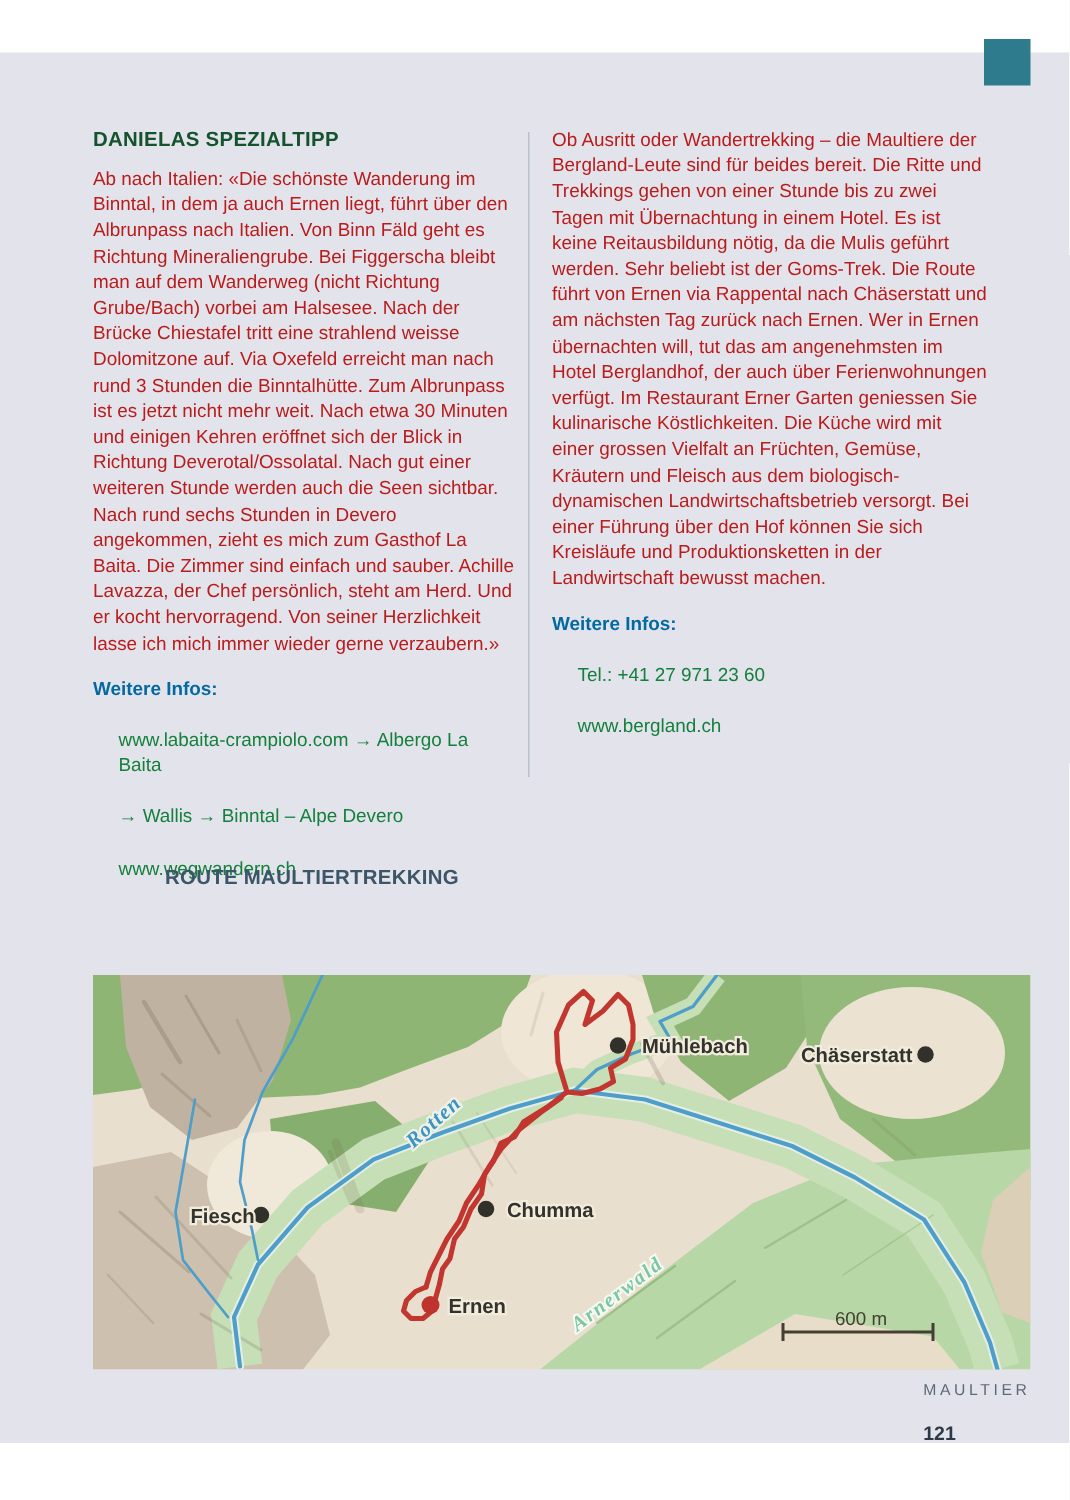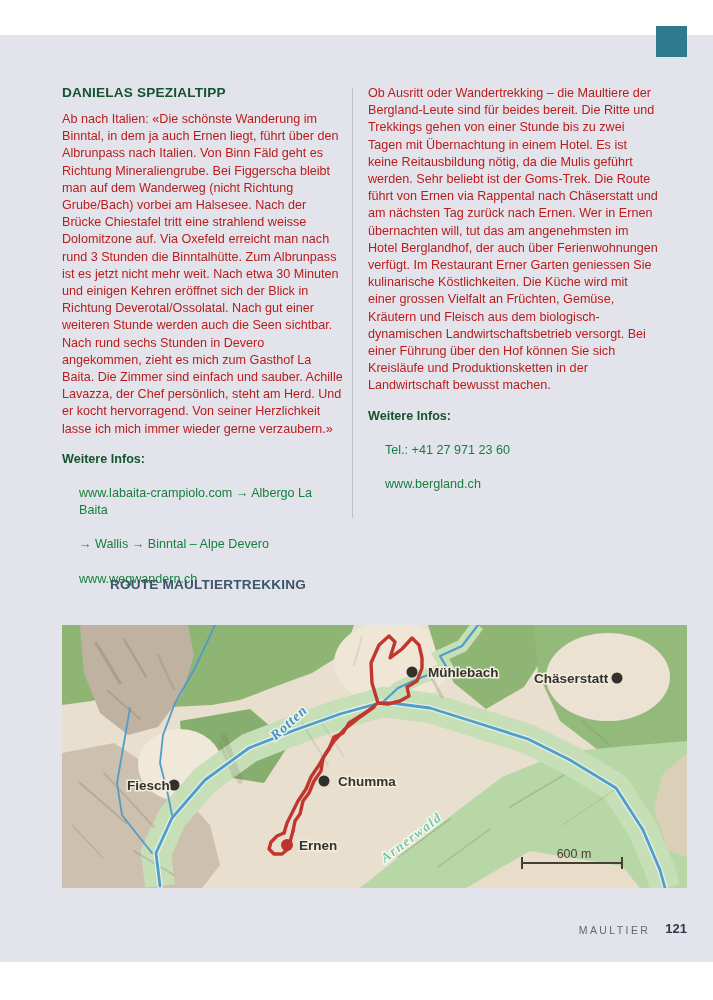--- a/index.html
+++ b/index.html
@@ -7,37 +7,37 @@
         font-family:"Liberation Sans",sans-serif;}
   #paper{position:absolute;left:0;top:35px;width:713px;height:927px;background:#e3e4eb;}
   #corner-square{position:absolute;left:656px;top:26px;width:31px;height:31px;background:#2e7b8d;}
 
   .col{position:absolute;top:85px;}
   .col-left{left:62px;width:281px;}
   .col-right{left:368px;width:291px;}
   h2.art-heading{margin:0 0 11px 0;font-size:13.6px;font-weight:bold;letter-spacing:.2px;
       color:#14532d;}
   p.art-body{margin:0 0 13px 0;font-size:12.6px;line-height:17.2px;color:#b91c1c;}
-  .info-heading{font-size:12.6px;line-height:17.2px;font-weight:bold;color:#14532d;margin:0;}
+  .info-heading{font-size:12.6px;line-height:17.2px;font-weight:bold;color:#0369a1;margin:0;}
   .info-line{font-size:12.6px;line-height:17.2px;color:#15803d;margin:17px;}
   #divider{position:absolute;left:352px;top:88px;width:1px;height:430px;background:#b9c0cb;}
 
   #map-heading{position:absolute;left:62px;top:577px;margin:0;font-size:13.6px;font-weight:bold;
       letter-spacing:.2px;color:#3c5568;padding-left:48px;}
-  #map-wrap{position:absolute;left:62px;top:625px;width:619px;height:263px;}
+  #map-wrap{position:absolute;left:62px;top:650px;width:619px;height:263px;}
   svg{display:block;}
   .placelbl{font-family:"Liberation Sans",sans-serif;font-size:13.5px;font-weight:bold;fill:#33322d;
       paint-order:stroke;stroke:#f2ecdd;stroke-width:3px;}
   .waterlbl{font-family:"Liberation Serif",serif;font-style:italic;font-weight:bold;font-size:14px;
       fill:#3f93c0;letter-spacing:1px;paint-order:stroke;stroke:#ecf2ea;stroke-width:3px;text-anchor:middle;}
   .forestlbl{font-family:"Liberation Serif",serif;font-style:italic;font-weight:bold;font-size:13.5px;
       fill:#7cc6a5;letter-spacing:1.5px;paint-order:stroke;stroke:#f6fbf2;stroke-width:2.6px;text-anchor:middle;}
   .scalelbl{font-family:"Liberation Sans",sans-serif;font-size:12.5px;fill:#453f33;text-anchor:middle;}
 
-  #footer{position:absolute;right:26px;top:921px;display:flex;align-items:flex-end;gap:15px;}
+  #footer{position:absolute;right:26px;top:921px;display:flex;align-items:flex-start;gap:15px;flex-direction:column;}
   #footer .section{font-size:10.5px;letter-spacing:2.4px;color:#5e6977;}
   #footer .pagenum{font-size:13px;font-weight:bold;color:#2e3947;}
 </style>
 </head>
 <body>
 
 <div id="page">
   <div id="paper"></div>
   <div id="corner-square"></div>
 

